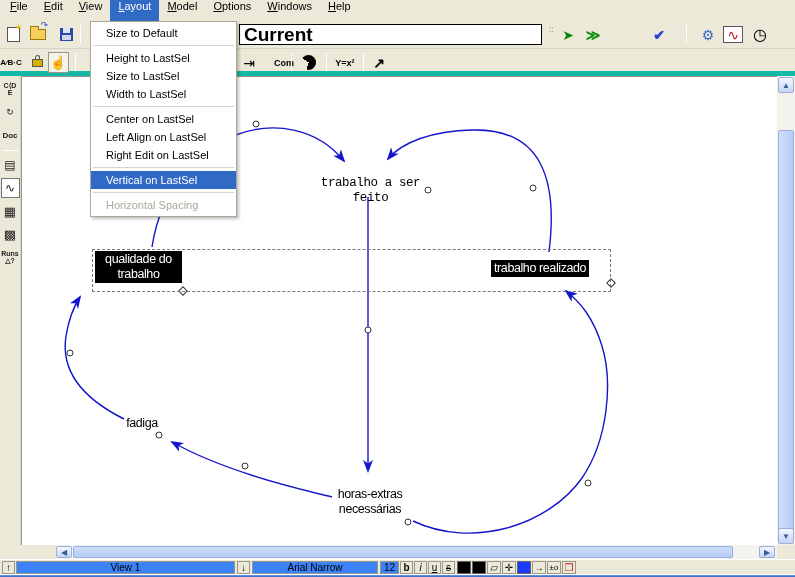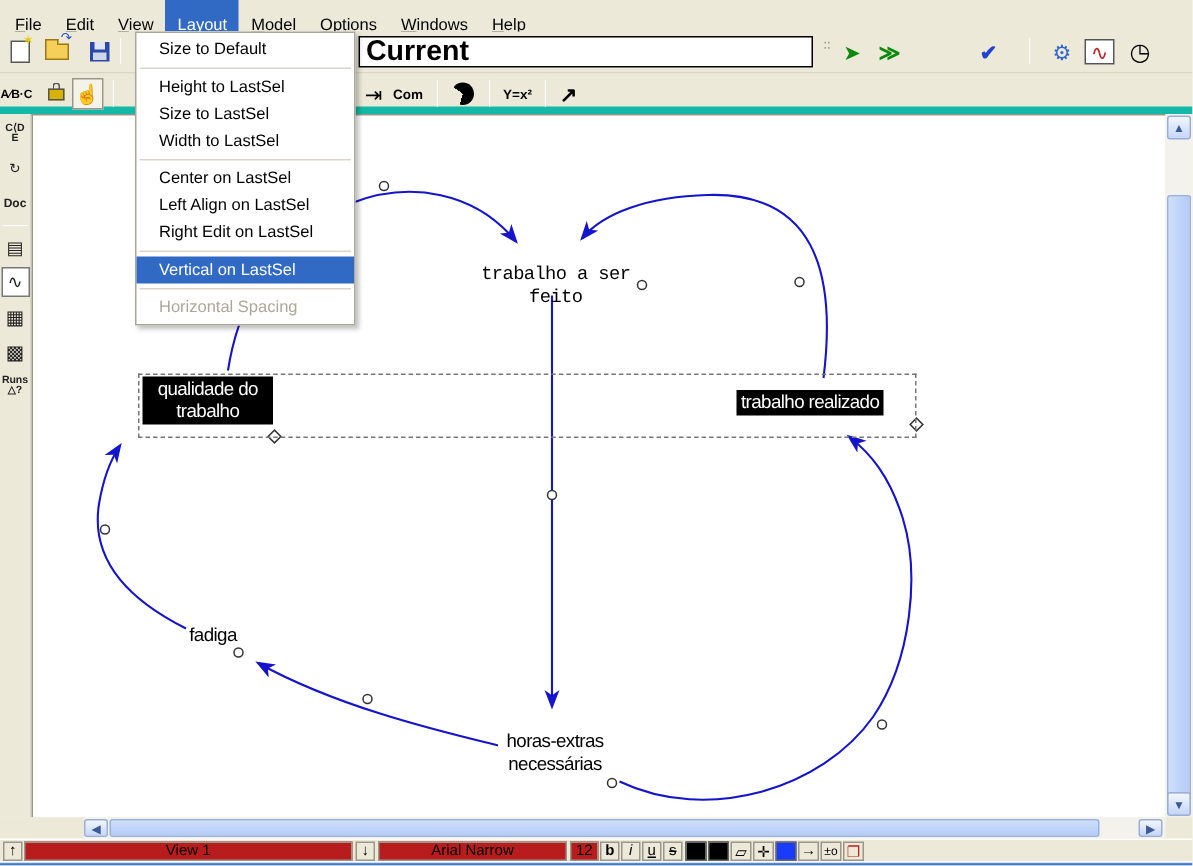--- a/index.html
+++ b/index.html
@@ -1,21 +1,21 @@
 <!DOCTYPE html>
 <html><head>
 <meta charset="utf-8">
 <style>
   * { margin:0; padding:0; box-sizing:border-box; }
   html,body { width:795px; height:577px; overflow:hidden; }
   body { font-family:"Liberation Sans", sans-serif; background:#ece9d8; position:relative; font-size:11px; color:#000; }
 
   
   #menubar { position:absolute; left:0; top:0; width:795px; height:21px; background:#ece9d8; display:flex; align-items:stretch; padding-left:2px; }
-  .mb-item { padding:11px 8px 2px 8px; cursor:default; }
+  .mb-item { padding:0 8px 2px 8px; cursor:default; }
   .mb-item::first-letter { text-decoration:underline; }
   .mb-item.active { background:#316ac5; color:#fff; }
 
   
   #toolbar1 { position:absolute; left:0; top:21px; width:795px; height:28px; background:#ece9d8; border-bottom:1px solid #d8d4c8; }
   #toolbar2 { position:absolute; left:0; top:49px; width:795px; height:27px; background:#ece9d8; border-bottom:5px solid #14b8a6; }
   .tbico { position:absolute; top:3px; width:22px; height:21px; display:flex; align-items:center; justify-content:center; font-size:14px; }
   .tbsep { position:absolute; top:4px; width:1px; height:18px; background:#c7c3b5; border-right:1px solid #fff; }
   .ic-page { width:13px; height:15px; background:#fff; border:1px solid #555; position:relative; }
   .ic-page::after { content:"✶"; position:absolute; right:-4px; top:-6px; color:#e8c500; font-size:9px; }
@@ -46,21 +46,21 @@
   #vscroll { position:absolute; left:777px; top:76px; width:18px; height:469px; background:#f3f2ec; }
   #vthumb { position:absolute; left:1px; top:54px; width:16px; height:413px; background:linear-gradient(90deg,#cfdefc,#b4cbf6); border:1px solid #98b1e4; border-radius:2px; }
   #hscroll { position:absolute; left:0; top:545px; width:795px; height:14px; background:#f3f2ec; }
   #hscroll .gap { position:absolute; left:0; top:0; width:56px; height:14px; background:#ece9d8; }
   #hthumb { position:absolute; left:73px; top:1px; width:660px; height:12px; background:linear-gradient(#cfdefc,#b4cbf6); border:1px solid #98b1e4; border-radius:2px; }
   #hcorner { position:absolute; left:777px; top:0; width:18px; height:14px; background:#ece9d8; }
 
   
   #fontbar { position:absolute; left:0; top:559px; width:795px; height:15px; background:#ece9d8; border-top:1px solid #fff; }
   .fb-btn { position:absolute; top:1px; height:13px; border:1px solid #9a968a; background:#ece9d8; display:flex; align-items:center; justify-content:center; font-size:10px; }
-  .fb-field { position:absolute; top:1px; height:13px; border:1px solid #9a968a; background:#b91c1c; text-align:center; font-size:10px; line-height:12px; }
+  .fb-field { position:absolute; top:1px; height:13px; border:1px solid #9a968a; background:#3b82f6; text-align:center; font-size:10px; line-height:12px; }
   .swatch { position:absolute; top:1px; width:14px; height:13px; border:1px solid #666; }
 
   #bluestrip { position:absolute; left:0; top:574px; width:795px; height:3px; background:linear-gradient(#6f9be2,#2f66c4); border-top:1px solid #fff; }
 
   
   #layout-menu { position:absolute; left:90px; top:21px; width:147px; background:#fff; border:1px solid #aca899; box-shadow:2px 2px 3px rgba(0,0,0,.25); z-index:50; padding:2px 0; }
   .menu-item { height:18px; line-height:18px; padding-left:15px; cursor:default; }
   .menu-item.highlighted { background:#316ac5; color:#fff; }
   .menu-item.disabled { color:#aca899; }
   .msep { height:1px; background:#d9d5c9; margin:3px 2px; }
@@ -104,21 +104,21 @@
 <div id="toolbar2">
   <div class="tbico" style="left:0;font-size:8px;font-weight:bold;">A⁄B·C</div>
   <div class="tbico" style="left:26px">
     <span style="width:11px;height:8px;background:#d8b200;border:1px solid #555;position:relative;display:inline-block;">
         <span style="position:absolute;left:2px;top:-5px;width:5px;height:5px;border:1px solid #555;border-bottom:none;border-radius:4px 4px 0 0;"></span>
       </span>
   </div>
   <div class="tbico" style="left:48px;border:1px solid #9a968a;background:#f5f3e8;width:21px;height:21px;font-size:13px;">☝</div>
   <div class="tbsep" style="left:75px"></div>
   <div class="tbico" style="left:238px">⇥</div>
-  <div class="tbico" style="left:258px;width:28px;font-size:9px;font-weight:bold;">Com</div>
+  <div class="tbico" style="left:270px;width:28px;font-size:9px;font-weight:bold;">Com</div>
   <div class="tbsep" style="left:291px"></div>
   <div class="tbico" style="left:297px">
     <span style="width:15px;height:15px;border-radius:50%;background:conic-gradient(from 305deg, #000 250deg, #ece9d8 250deg);display:inline-block;"></span>
   </div>
   <div class="tbsep" style="left:326px"></div>
   <div class="tbico" style="left:332px;width:26px;font-size:9px;font-weight:bold;">Y=x²</div>
   <div class="tbsep" style="left:363px"></div>
   <div class="tbico" style="left:368px;font-weight:bold;">↗</div>
 </div>
 

